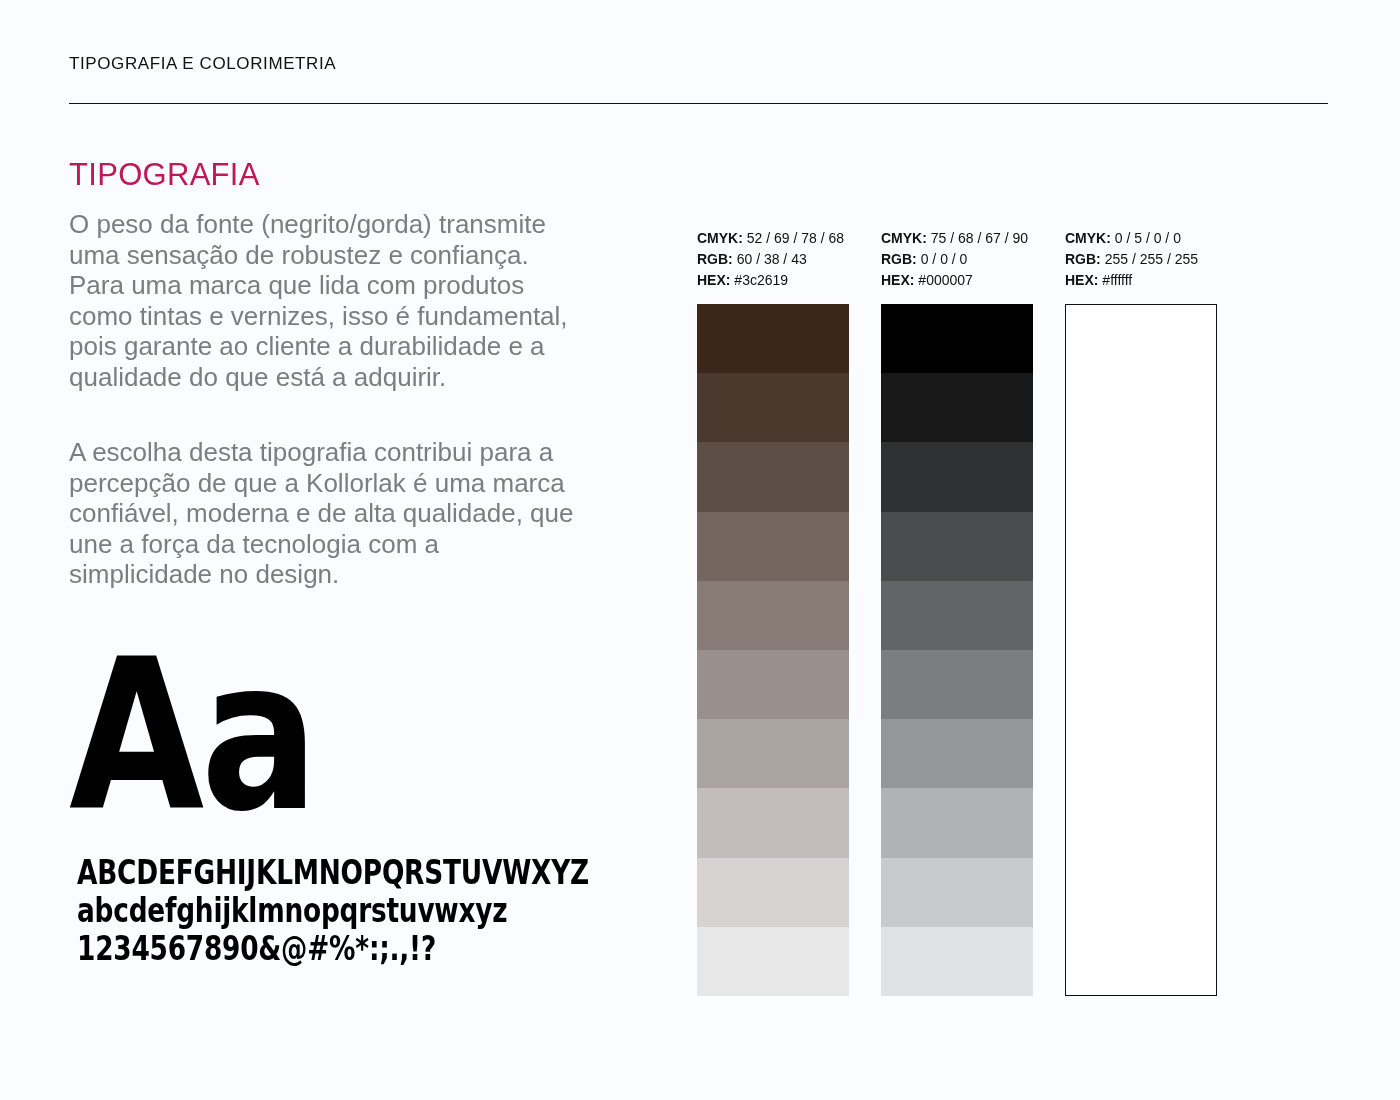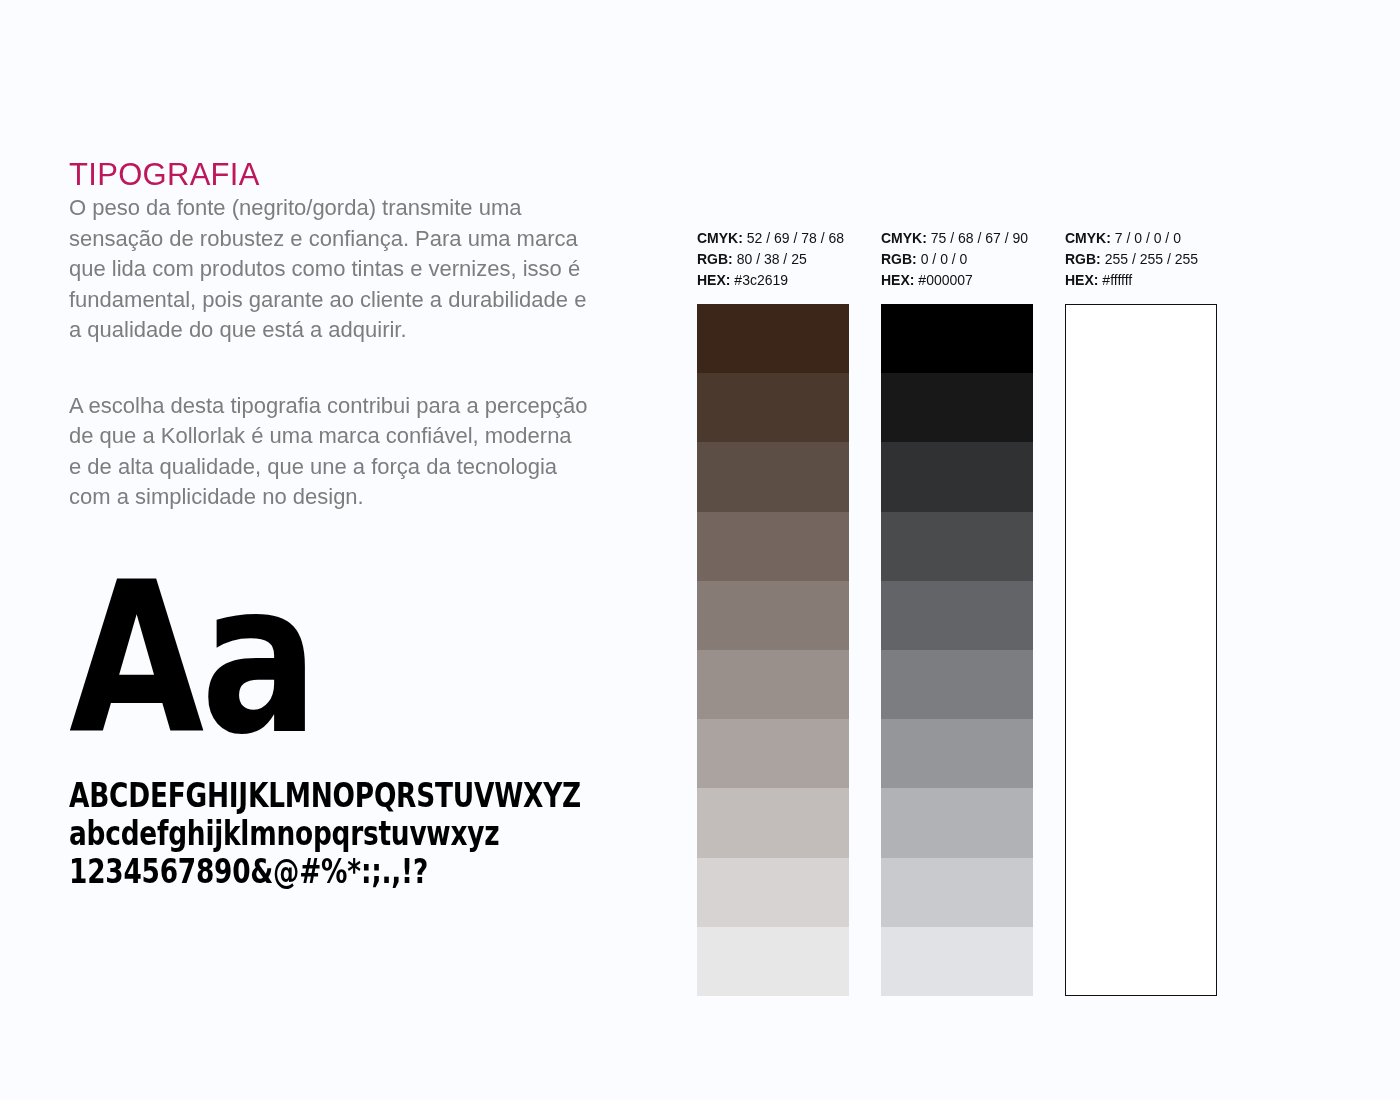--- a/index.html
+++ b/index.html
@@ -56,25 +56,25 @@
   .section-heading {
     font-size: 31px;
     font-weight: 400;
     color: #be185d;
     letter-spacing: 0.3px;
     line-height: 1.1;
     white-space: nowrap;
   }
 
   .section-body {
-    font-size: 22px;
+    font-size: 26px;
     line-height: 30.5px;
     color: #7d7d7d;
     font-weight: 400;
-    margin-top: 1px;
+    margin-top: 17px;
     max-width: 520px;
   }
 
   .typo-block-2 { margin-top: 45px; }
 
   
   .aa-specimen {
     margin-top: 48px;
     font-family: "DejaVu Sans", sans-serif;
     font-weight: 700;
@@ -83,20 +83,21 @@
     color: #000000;
     letter-spacing: -4px;
     transform: scaleX(0.84);
     transform-origin: left center;
     white-space: nowrap;
     height: 190px;
   }
 
   .alphabet-block {
     margin-top: 26px;
+    margin-left: 8px;
   }
   .alphabet-line {
     font-family: "DejaVu Sans", sans-serif;
     font-weight: 700;
     color: #000000;
     white-space: nowrap;
     transform: scaleX(0.80);
     transform-origin: left center;
     letter-spacing: -0.3px;
   }
@@ -151,20 +152,24 @@
     border: 1.6px solid #111111;
     background: #ffffff;
   }
   .swatch-stack.outlined .swatch { background: #ffffff; }
 </style>
 </head>
 <body>
 
 <div class="content">
 
+  <div class="page-header">
+    <div class="page-header-title">TIPOGRAFIA E COLORIMETRIA</div>
+    <div class="page-header-rule"></div>
+  </div>
 
   <div class="typo-col">
 
     <div class="typo-block-1">
       <div class="section-heading">TIPOGRAFIA</div>
       <div class="section-body">O peso da fonte (negrito/gorda) transmite uma sensação de robustez e confiança. Para uma marca que lida com produtos como tintas e vernizes, isso é fundamental, pois garante ao cliente a durabilidade e a qualidade do que está a adquirir.</div>
     </div>
 
     <div class="typo-block-2">
       <div class="section-body">A escolha desta tipografia contribui para a percepção de que a Kollorlak é uma marca confiável, moderna e de alta qualidade, que une a força da tecnologia com a simplicidade no design.</div>
@@ -178,21 +183,21 @@
       <div class="alphabet-line alphabet-digits">1234567890&amp;@#%*:;.,!?</div>
     </div>
 
   </div>
 
 
   <div class="color-columns" id="color-columns">
       <div class="color-column">
         <div class="color-specs">
           <div class="spec-row"><span class="spec-label">CMYK:</span><span class="spec-value"> 52 / 69 / 78 / 68</span></div>
-          <div class="spec-row"><span class="spec-label">RGB:</span><span class="spec-value"> 80 / 38 / 25</span></div>
+          <div class="spec-row"><span class="spec-label">RGB:</span><span class="spec-value"> 60 / 38 / 43</span></div>
           <div class="spec-row"><span class="spec-label">HEX:</span><span class="spec-value"> #3c2619</span></div>
         </div>
         <div class="swatch-stack">
           <div class="swatch" style="background: rgb(60, 38, 25);"></div>
           <div class="swatch" style="background: rgb(76, 57, 45);"></div>
           <div class="swatch" style="background: rgb(93, 78, 69);"></div>
           <div class="swatch" style="background: rgb(116, 102, 95);"></div>
           <div class="swatch" style="background: rgb(135, 123, 117);"></div>
           <div class="swatch" style="background: rgb(154, 144, 139);"></div>
           <div class="swatch" style="background: rgb(171, 163, 160);"></div>
@@ -215,21 +220,21 @@
           <div class="swatch" style="background: rgb(98, 100, 103);"></div>
           <div class="swatch" style="background: rgb(123, 125, 128);"></div>
           <div class="swatch" style="background: rgb(148, 150, 153);"></div>
           <div class="swatch" style="background: rgb(176, 178, 181);"></div>
           <div class="swatch" style="background: rgb(200, 202, 206);"></div>
           <div class="swatch" style="background: rgb(224, 226, 230);"></div>
         </div>
       </div>
       <div class="color-column">
         <div class="color-specs">
-          <div class="spec-row"><span class="spec-label">CMYK:</span><span class="spec-value"> 7 / 0 / 0 / 0</span></div>
+          <div class="spec-row"><span class="spec-label">CMYK:</span><span class="spec-value"> 0 / 5 / 0 / 0</span></div>
           <div class="spec-row"><span class="spec-label">RGB:</span><span class="spec-value"> 255 / 255 / 255</span></div>
           <div class="spec-row"><span class="spec-label">HEX:</span><span class="spec-value"> #ffffff</span></div>
         </div>
         <div class="swatch-stack outlined">
           <div class="swatch"></div>
           <div class="swatch"></div>
           <div class="swatch"></div>
           <div class="swatch"></div>
           <div class="swatch"></div>
           <div class="swatch"></div>

